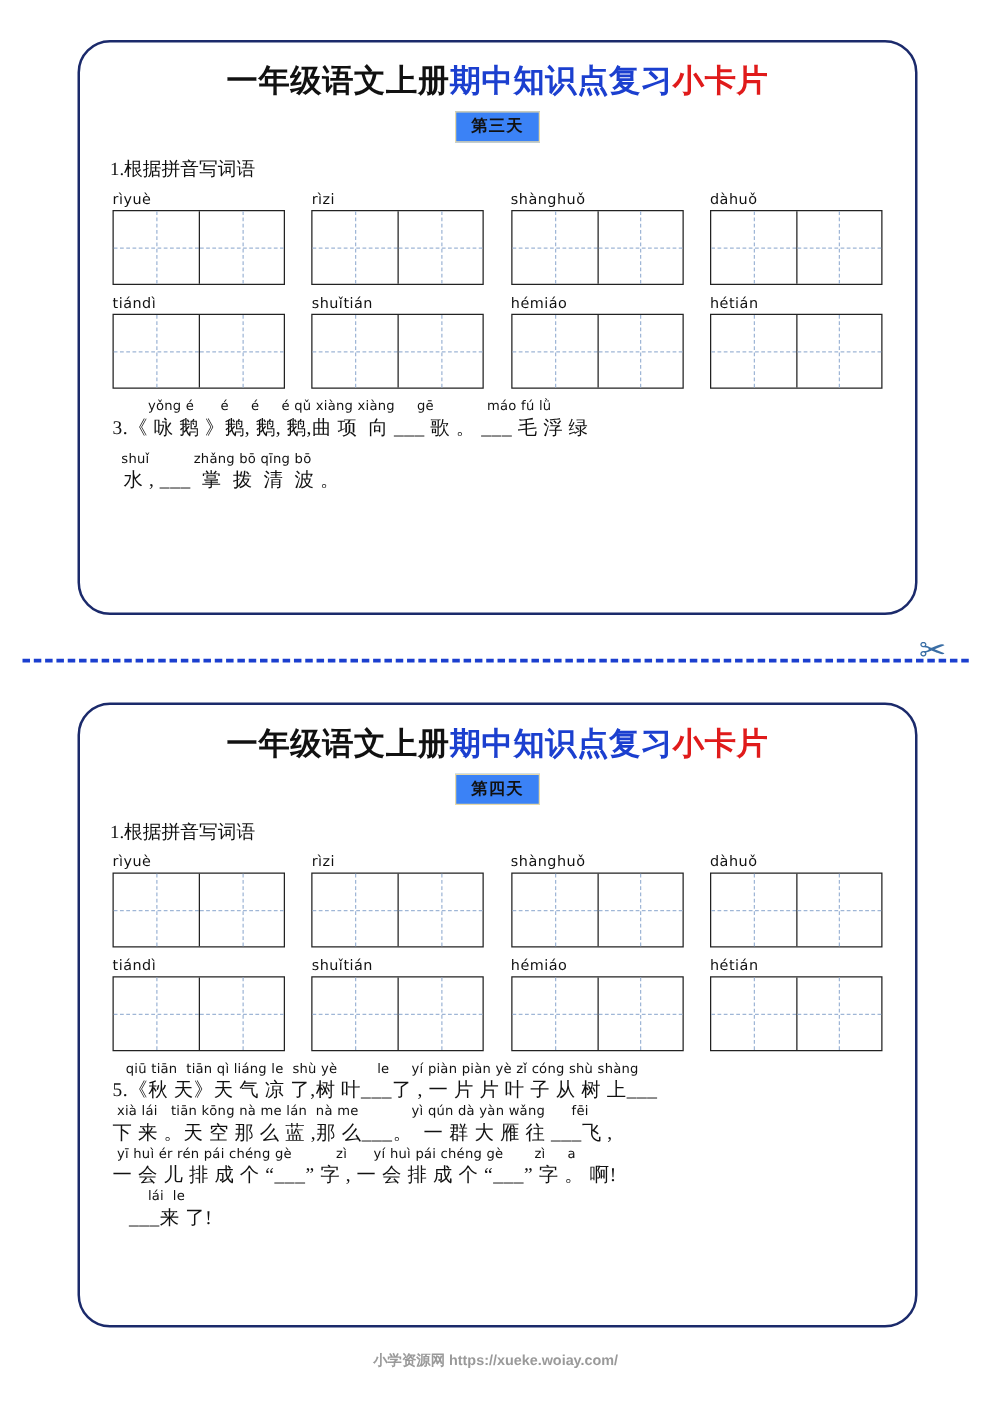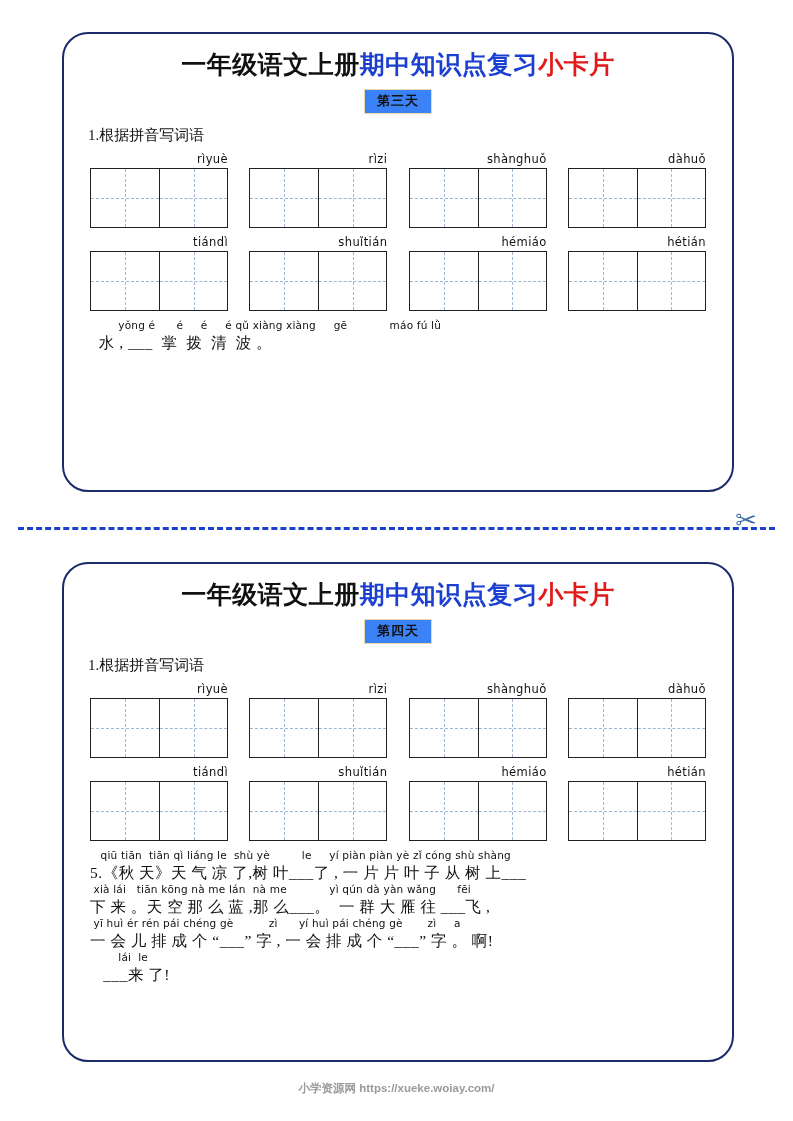--- a/index.html
+++ b/index.html
@@ -69,21 +69,21 @@
     display: flex;
     justify-content: space-between;
     padding: 0 26px;
     margin-top: 6px;
   }
   .word-block {
     width: 138px;
   }
   .pinyin-line {
     display: flex;
-    justify-content: flex-end;
+    justify-content: flex-start;
     font-family: "DejaVu Sans", sans-serif;
     font-size: 11.5px;
     color: #111;
     letter-spacing: 0.4px;
     margin-bottom: 2px;
     height: 15px;
     align-items: flex-end;
   }
   .boxes {
     display: flex;
@@ -311,20 +311,22 @@
           <div class="cell">
               <div class="h"></div>
               <div class="v"></div>
             </div>
         </div>
       </div>
     </div>
 
     <div class="sentence-block">
       <div class="pinyin-over">        yǒng é      é     é     é qǔ xiàng xiàng     gē            máo fú lǜ</div>
+      <div class="han-line">3.《 咏 鹅 》鹅, 鹅, 鹅,曲 项  向 ___ 歌 。 ___ 毛 浮 绿</div>
+      <div class="pinyin-over" style="margin-top:8px">  shuǐ          zhǎng bō qīng bō</div>
       <div class="han-line">  水 , ___  掌  拨  清  波 。</div>
     </div>
   </div>
 
   <div class="cut-line"></div>
   <div class="scissors">✂</div>
 
   <div class="card" id="card-2">
     <div class="card-title">
       <span class="t-black">一年级语文上册</span><span class="t-blue">期中知识点复习</span><span class="t-red">小卡片</span>

